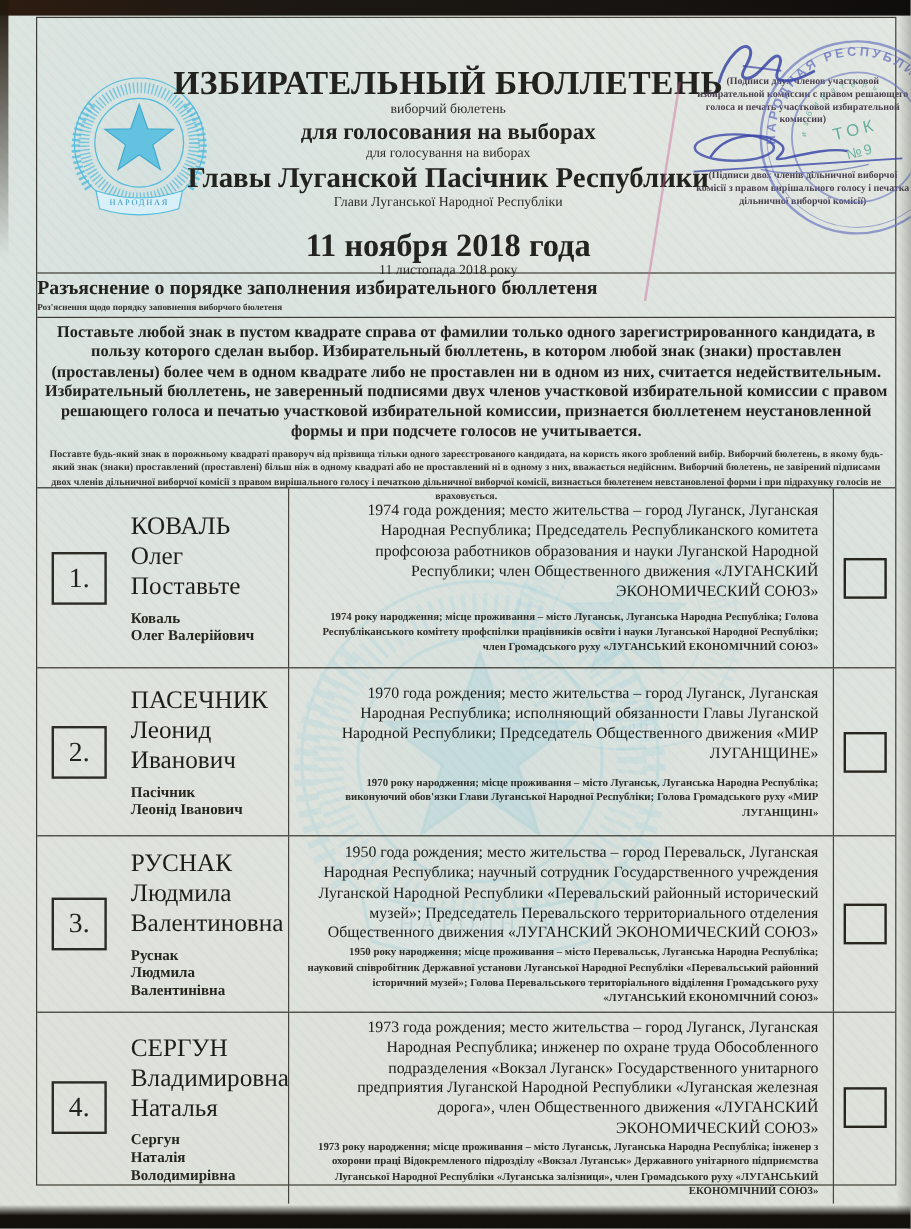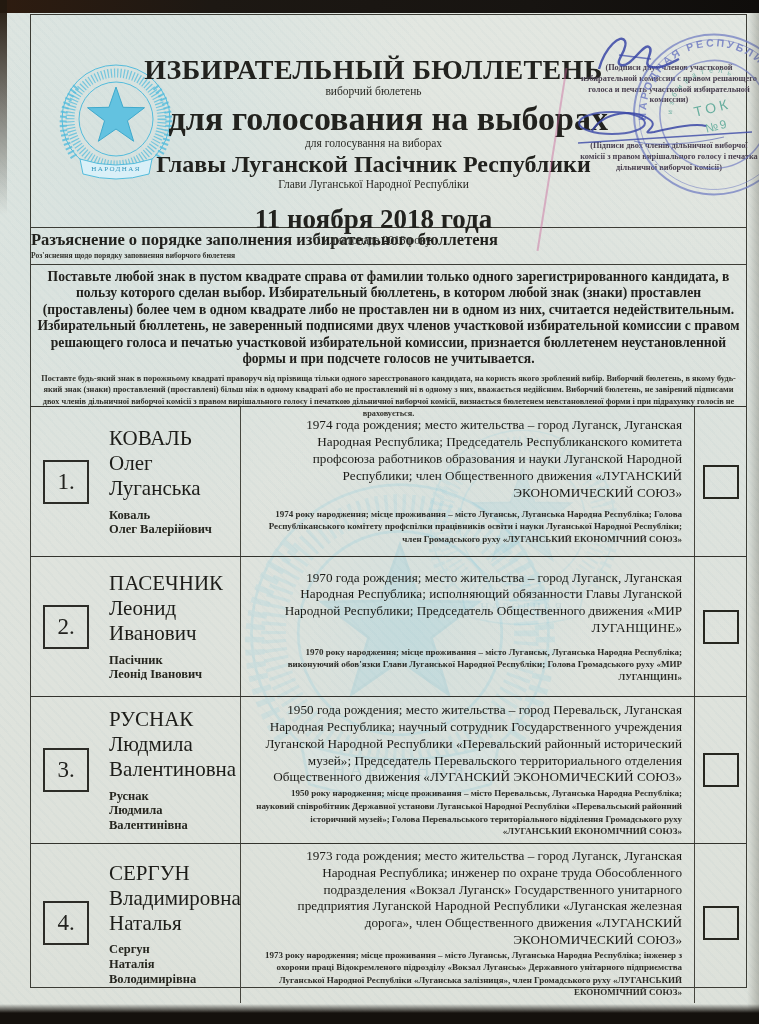--- a/index.html
+++ b/index.html
@@ -17,21 +17,21 @@
   }
   .frame {
     position:absolute; left:30px; top:14px; width:717px; height:974px;
     border:1.6px solid #3c3c35; display:flex; flex-direction:column;
   }
   
   .header { position:relative; height:212px; flex:none; }
   .titles { position:absolute; left:108px; right:138px; top:40px; text-align:center; line-height:1.04; }
   .t-ru1 { font-size:28px; font-weight:700; letter-spacing:.4px; }
   .t-sm  { font-size:11.5px; margin-top:2px; color:#2b2b26; }
-  .t-ru2 { font-size:34px; font-weight:600; margin-top:3px;text-align:right; }
+  .t-ru2 { font-size:19px; font-weight:600; margin-top:3px; }
   .t-ru3 { font-size:24px; font-weight:600; margin-top:2px; }
   .t-date{ font-size:27px; font-weight:700; margin-top:14px; }
   .emblem-box { position:absolute; left:25px; top:44px; width:120px; height:132px; }
   .cap { position:absolute; width:184px; font-size:8.3px; line-height:1.3; text-align:center;
          font-weight:600; color:#4a4150; }
   .cap-ru { left:546px; top:48px; }
   .cap-ua { left:546px; top:126px; }
   .stamp-box { position:absolute; left:588px; top:2px; width:190px; height:195px; }
   .sig1 { position:absolute; left:560px; top:14px; width:96px; height:48px; }
   .sig2 { position:absolute; left:543px; top:88px; width:186px; height:50px; }
@@ -167,21 +167,21 @@
     <div class="table">
 
       <div class="trow r1">
         <div class="cell-name">
           <div class="numbox">
               <span>1.</span>
             </div>
           <div class="names">
             <div class="nm">КОВАЛЬ</div>
             <div class="nm">Олег</div>
-            <div class="nm">Луганська</div>
+            <div class="nm">Поставьте</div>
             <div class="nua">
               <div>Коваль</div>
               <div>Олег Валерійович</div>
             </div>
           </div>
         </div>
         <div class="cell-desc">
           <div class="bio-ru">1974 года рождения; место жительства – город Луганск, Луганская Народная Республика; Председатель Республиканского комитета профсоюза работников образования и науки Луганской Народной Республики; член Общественного движения «ЛУГАНСКИЙ ЭКОНОМИЧЕСКИЙ СОЮЗ»</div>
           <div class="bio-ua">1974 року народження; місце проживання – місто Луганськ, Луганська Народна Республіка; Голова Республіканського комітету профспілки працівників освіти і науки Луганської Народної Республіки; член Громадського руху «ЛУГАНСЬКИЙ ЕКОНОМІЧНИЙ СОЮЗ»</div>
         </div>

